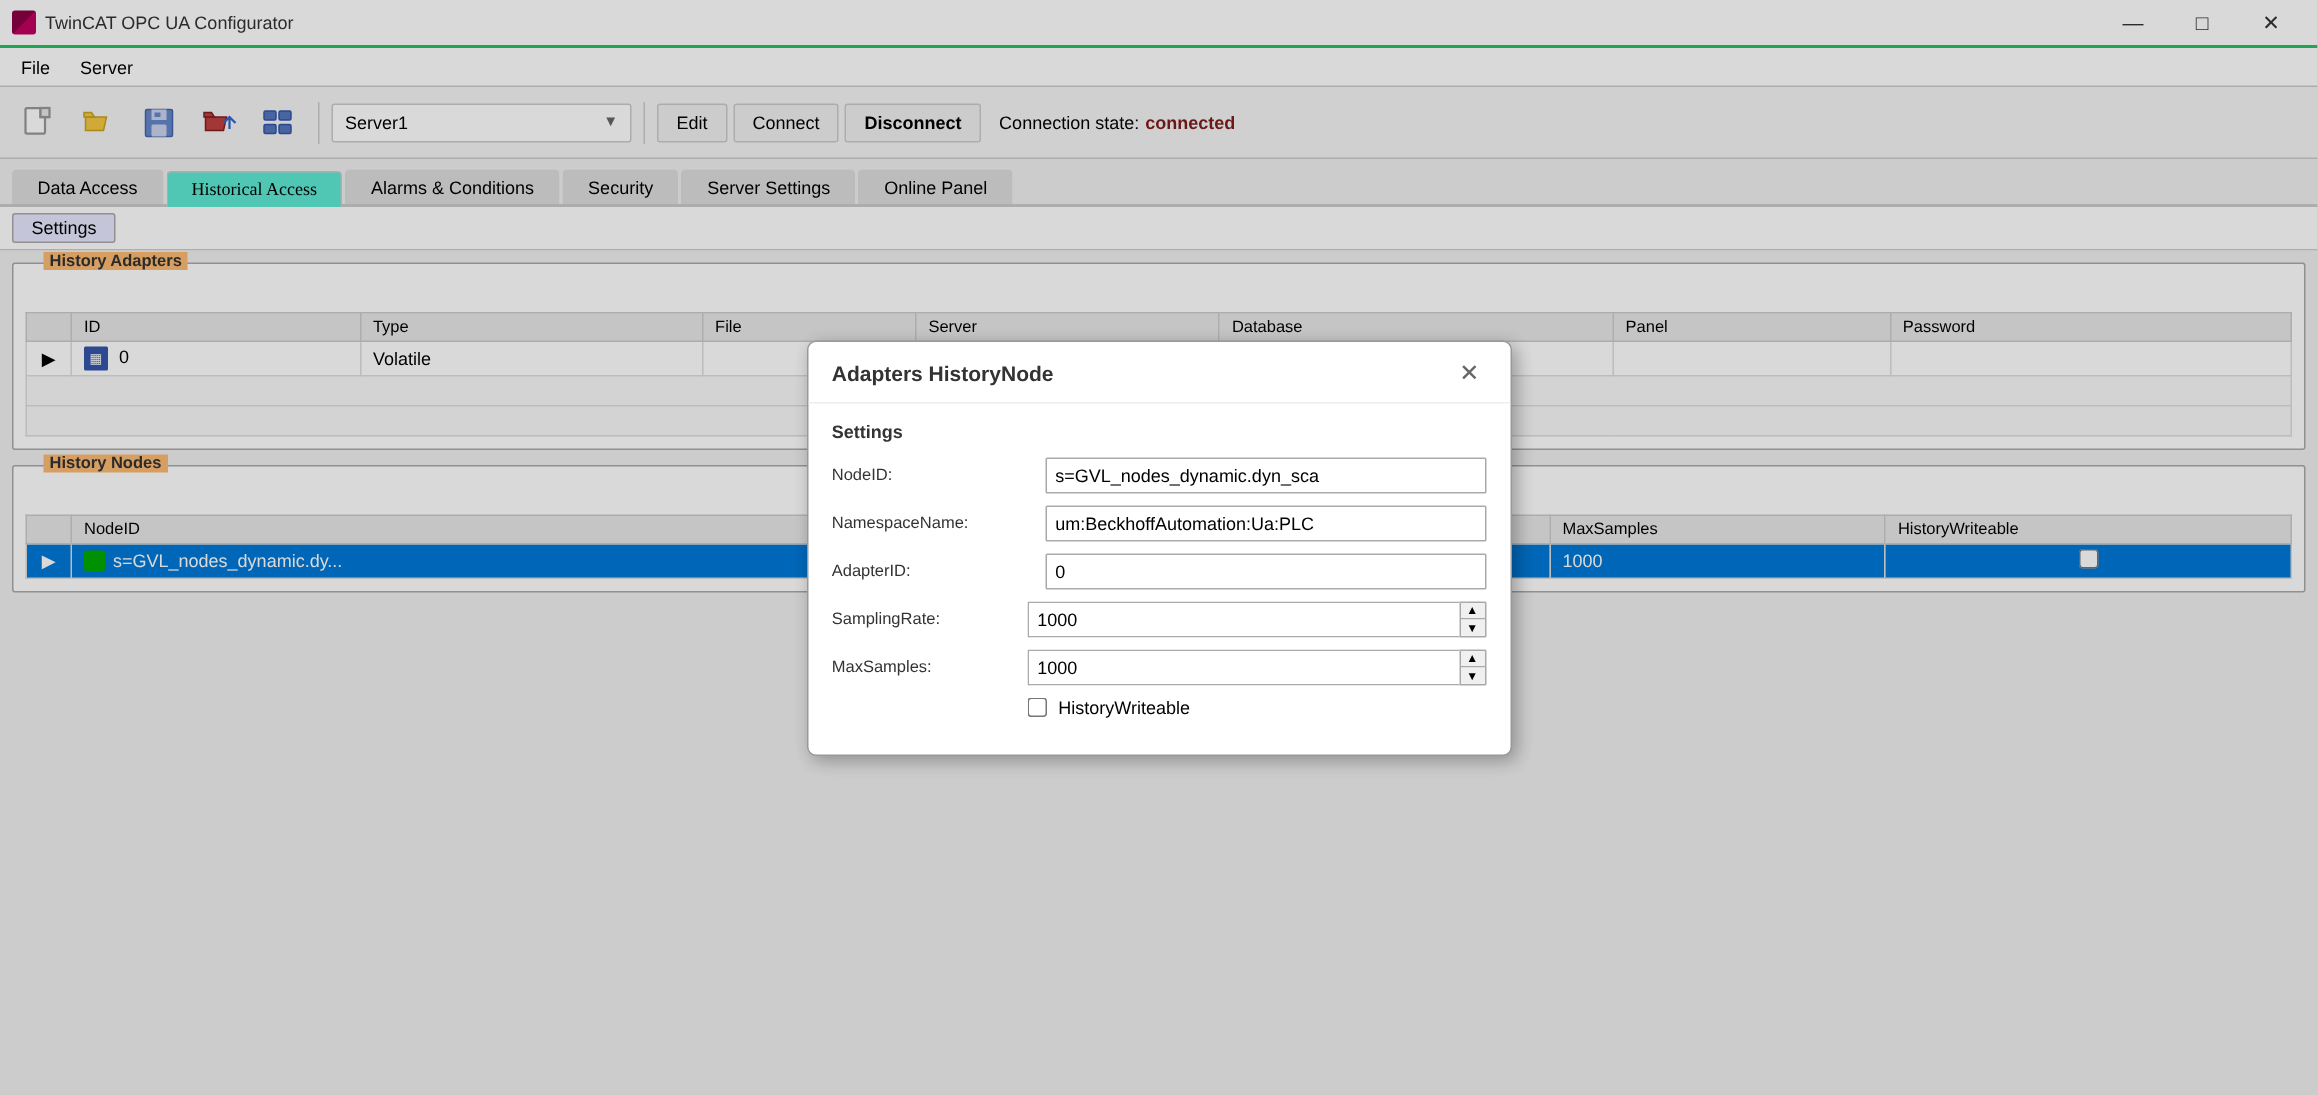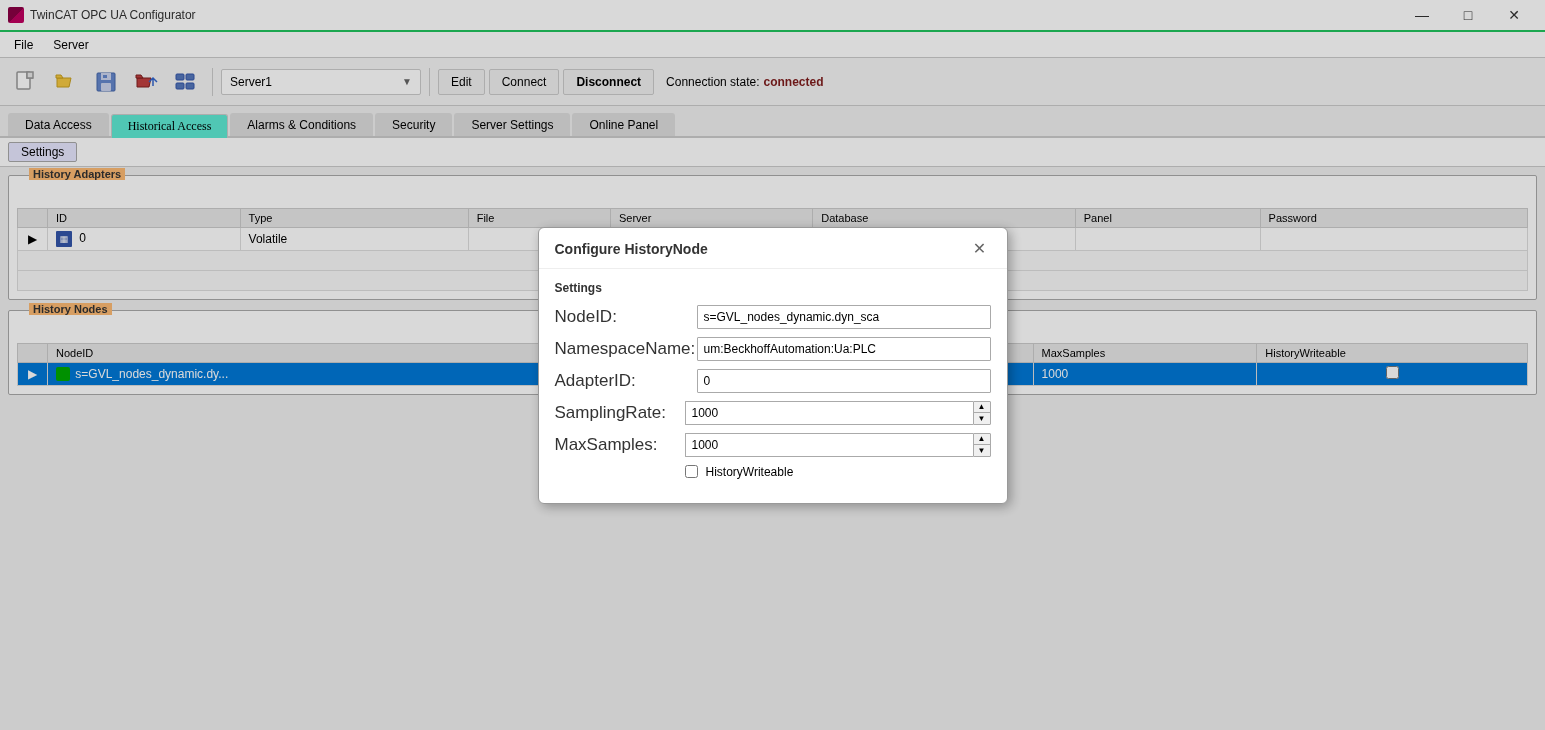--- a/index.html
+++ b/index.html
@@ -111,21 +111,21 @@
       padding: 10px 16px 8px 16px; border-bottom: 1px solid #eee;
     }
     .dialog-title { font-size: 14px; font-weight: bold; color: #333; }
     .dialog-close {
       width: 22px; height: 22px; border: none; background: transparent;
       font-size: 16px; cursor: pointer; color: #666; border-radius: 2px; display: flex; align-items: center; justify-content: center;
     }
     .dialog-body { padding: 12px 16px 16px 16px; }
     .dialog-section-label { font-size: 12px; font-weight: bold; color: #333; margin-bottom: 10px; }
     .dialog-field { display: flex; align-items: center; margin-bottom: 8px; }
-    .dialog-field-label { width: 130px; font-size: 17px; color: #333; }
+    .dialog-field-label { width: 130px; font-size: 11px; color: #333; }
     .dialog-field-input {
       flex: 1; height: 24px; border: 1px solid #aaa; padding: 0 6px;
       font-size: 12px; border-radius: 1px; background: #fff; margin-left: 12px;
     }
     .spinner-container { display: flex; align-items: center; flex: 1; }
     .spinner-input {
       flex: 1; height: 24px; border: 1px solid #aaa; border-right: none;
       padding: 0 6px; font-size: 12px; border-radius: 1px 0 0 1px; background: #fff;
     }
     .spinner-btns {
@@ -305,21 +305,21 @@
           </td>
         </tr>
       </tbody>
     </table>
   </div>
 </div>
 
 <div class="dialog-overlay">
   <div class="dialog">
     <div class="dialog-titlebar">
-      <span class="dialog-title">Configure HistoryNode</span>
+      <span class="dialog-title">Adapters HistoryNode</span>
       <button class="dialog-close">✕</button>
     </div>
     <div class="dialog-body">
       <div class="dialog-section-label">Settings</div>
 
       <div class="dialog-field">
         <label class="dialog-field-label">NodeID:</label>
         <input class="dialog-field-input" type="text" value="s=GVL_nodes_dynamic.dyn_sca" style="">
       </div>
 

